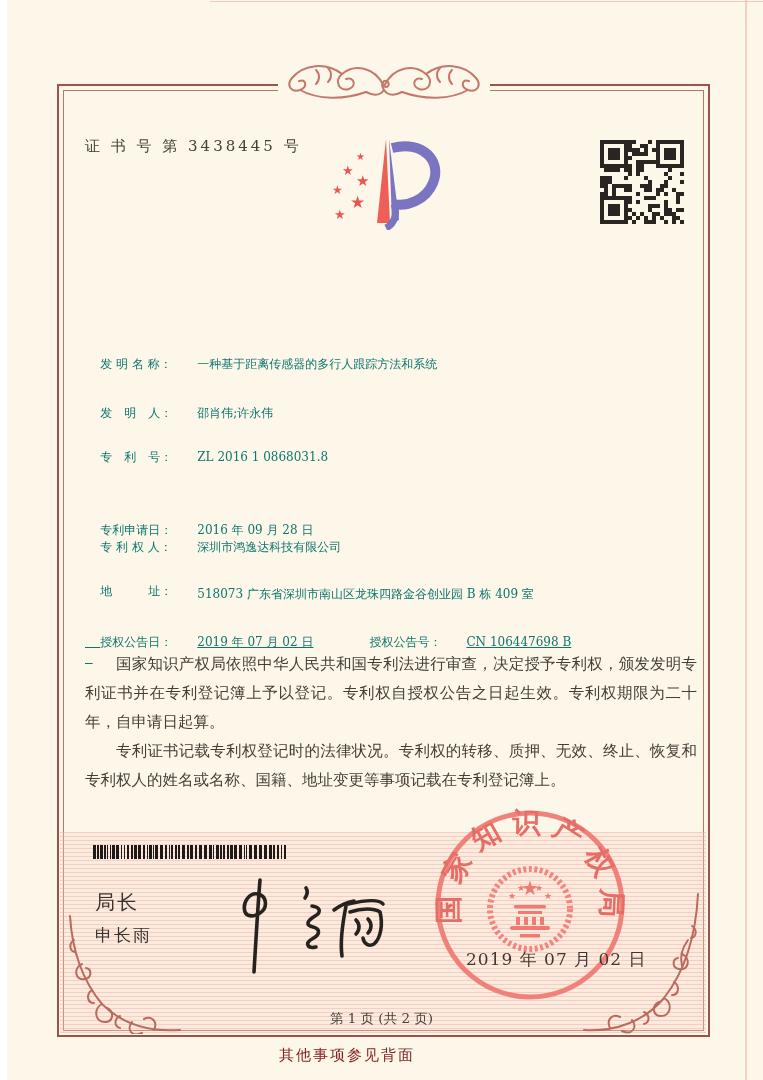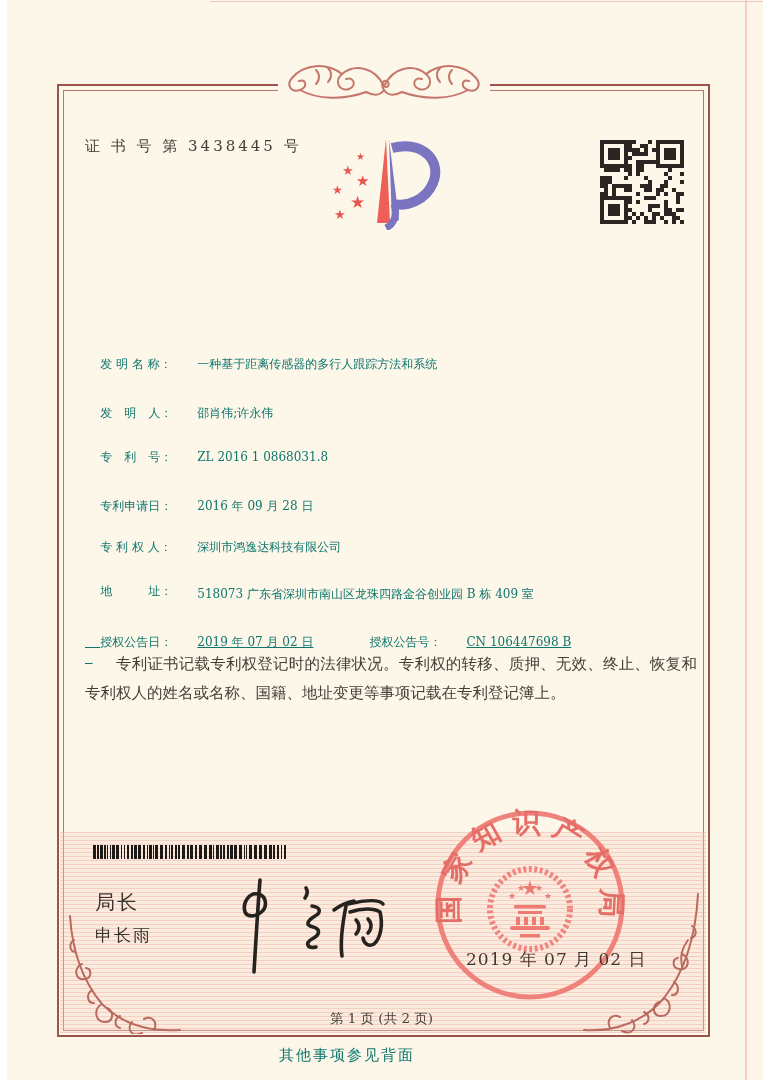--- a/index.html
+++ b/index.html
@@ -25,21 +25,21 @@
   .flabel{display:inline-block;min-width:97px;white-space:pre;}
   .fvalue{white-space:pre;}
   .fvalue-wrap{display:inline-block;width:458px;vertical-align:top;white-space:normal;line-height:23px;}
   .gap{display:inline-block;width:56px;}
   #paragraphs{left:85px;top:650px;width:612px;color:#443e37;font-size:15.5px;line-height:29px;text-align:justify;}
   #paragraphs p{margin:0;text-indent:2em;}
   #signer-role{left:95px;top:889px;font-size:20px;letter-spacing:2px;color:#38332e;}
   #signer-name{left:95px;top:924px;font-size:17px;letter-spacing:2px;color:#38332e;}
   #seal-date{left:466px;top:948px;font-size:17px;letter-spacing:1px;color:#413730;z-index:6;}
   #footer-page{left:57px;top:1001px;width:649px;text-align:center;font-size:13.5px;color:#47413a;margin-top:9px;}
-  #back-note{left:0;top:1046px;width:694px;text-align:center;font-size:15px;color:#0f766e;letter-spacing:2px;}
+  #back-note{left:0;top:1046px;width:694px;text-align:center;font-size:15px;color:#7f1d1d;letter-spacing:2px;}
   
   .star{position:absolute;color:#e8564f;font-family:"DejaVu Sans",sans-serif;line-height:1;}
   svg{display:block;}
 </style>
 </head>
 <body>
 
 <div id="page">
 
   <div class="abs" id="edge-top"></div>
@@ -337,34 +337,35 @@
 
   <div class="row" style="top:342px;">
     <span class="flabel">发 明 名 称：</span><span class="fvalue">一种基于距离传感器的多行人跟踪方法和系统</span>
   </div>
   <div class="row" style="top:391px;">
     <span class="flabel">发　明　人：</span><span class="fvalue">邵肖伟;许永伟</span>
   </div>
   <div class="row" style="top:435px;">
     <span class="flabel">专　利　号：</span><span class="fvalue">ZL 2016 1 0868031.8</span>
   </div>
-  <div class="row" style="top:484px;">
+  <div class="row" style="top:508px;">
     <span class="flabel">专利申请日：</span><span class="fvalue">2016 年 09 月 28 日</span>
   </div>
   <div class="row" style="top:525px;">
     <span class="flabel">专 利 权 人：</span><span class="fvalue">深圳市鸿逸达科技有限公司</span>
   </div>
   <div class="row" style="top:569px;">
     <span class="flabel">地　　　址：</span><span class="fvalue-wrap">518073 广东省深圳市南山区龙珠四路金谷创业园 B 栋 409 室</span>
   </div>
   <div class="row" style="top:620px;text-decoration:underline;">
     <span class="flabel">授权公告日：</span><span class="fvalue">2019 年 07 月 02 日</span><span class="gap"></span><span class="flabel">授权公告号：</span><span class="fvalue">CN 106447698 B</span>
   </div>
 
   <div class="abs" id="paragraphs">
+    <p>国家知识产权局依照中华人民共和国专利法进行审查，决定授予专利权，颁发发明专利证书并在专利登记簿上予以登记。专利权自授权公告之日起生效。专利权期限为二十年，自申请日起算。</p>
     <p>专利证书记载专利权登记时的法律状况。专利权的转移、质押、无效、终止、恢复和专利权人的姓名或名称、国籍、地址变更等事项记载在专利登记簿上。</p>
   </div>
 
   <svg class="abs" id="bc" style="left:93px;top:845px;" width="197" height="14" viewBox="0 0 197 14" fill="#1d1a17">
       <rect x="0" y="0" width="3" height="14"></rect>
       <rect x="4" y="0" width="2" height="14"></rect>
       <rect x="7" y="0" width="3" height="14"></rect>
       <rect x="11" y="0" width="2" height="14"></rect>
       <rect x="14" y="0" width="1" height="14"></rect>
       <rect x="17" y="0" width="1" height="14"></rect>

